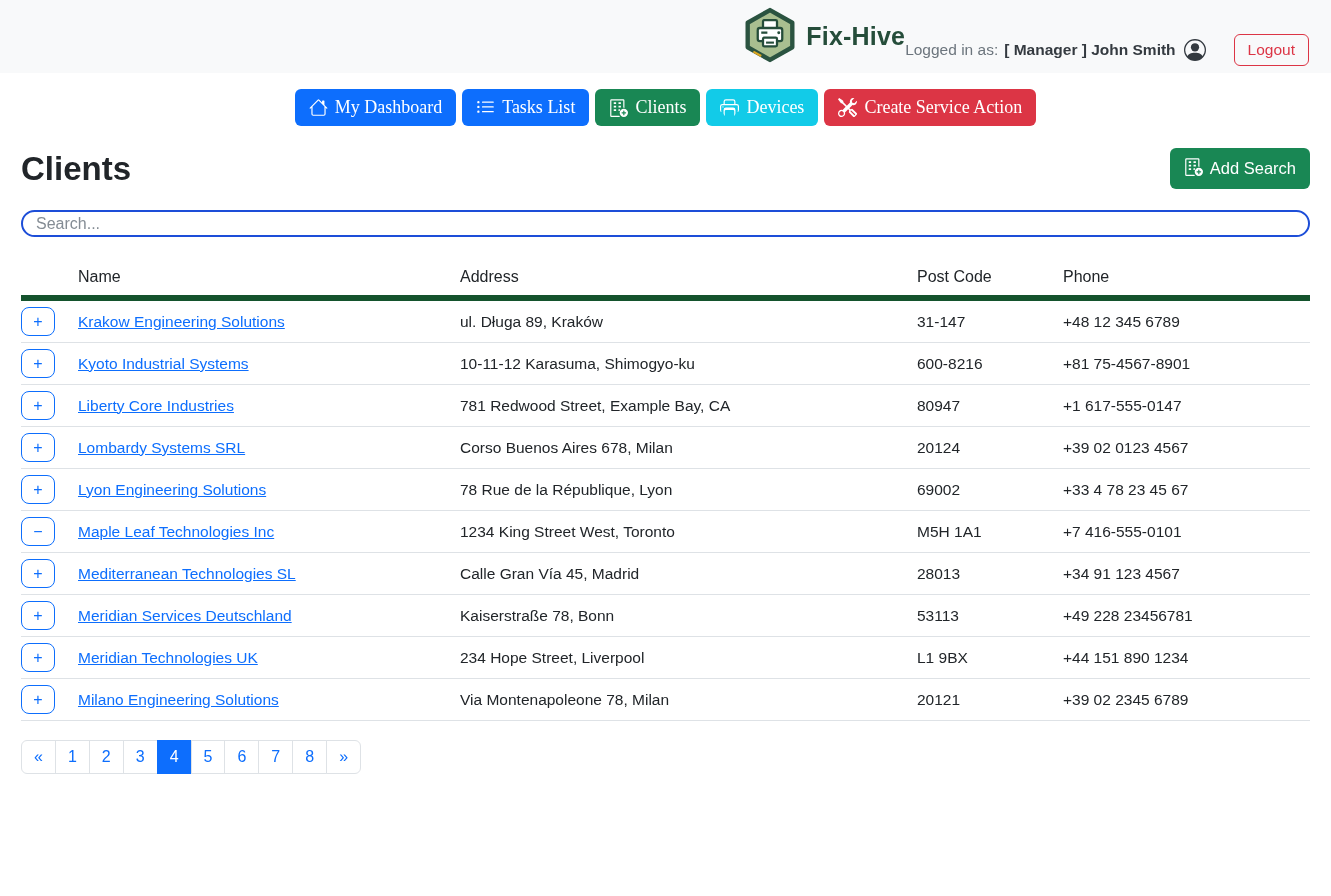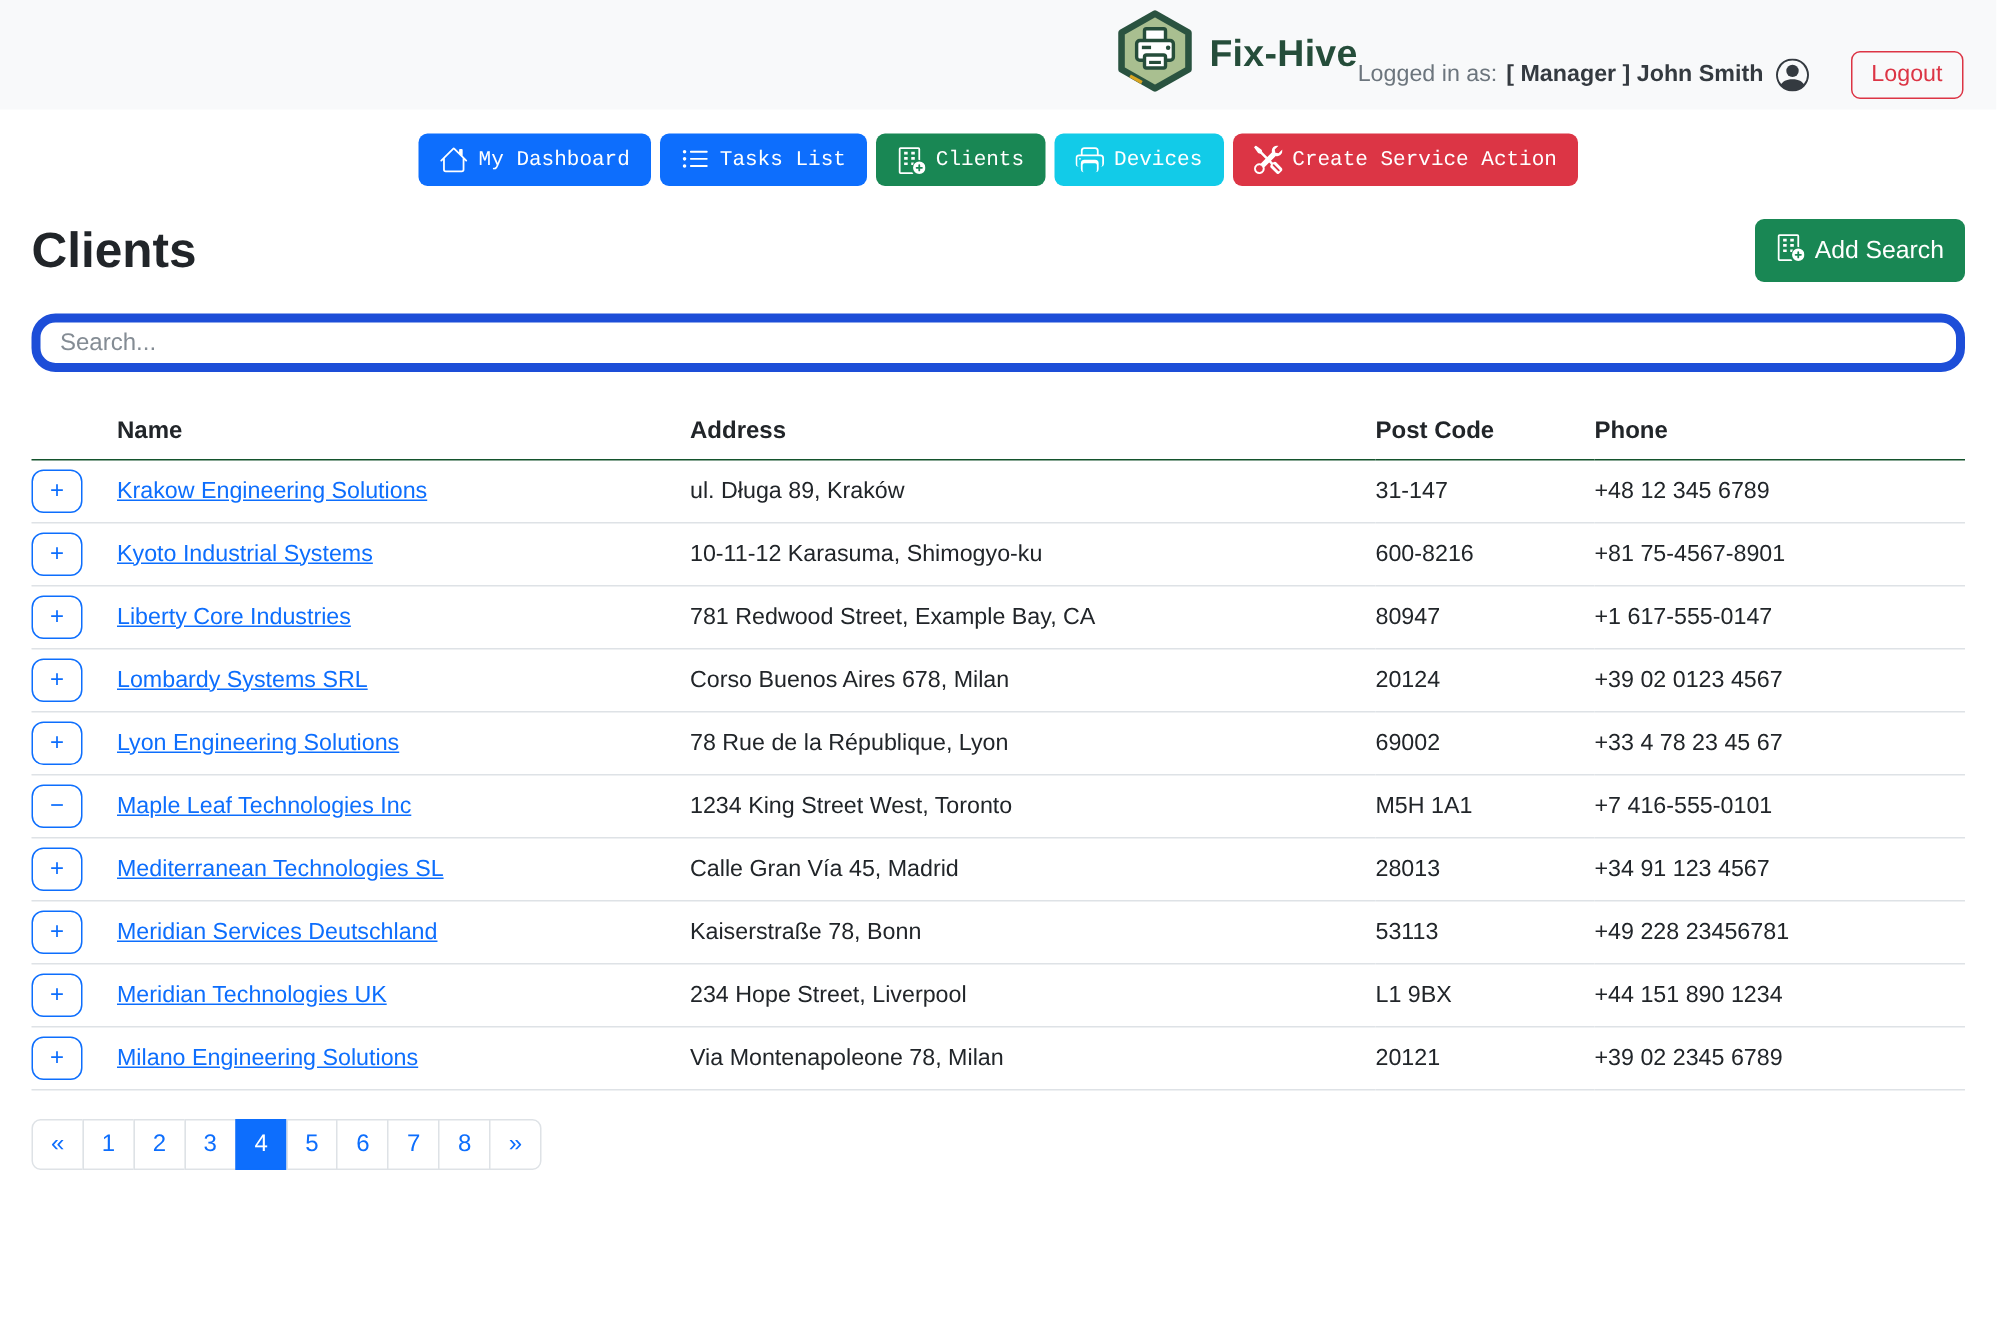--- a/index.html
+++ b/index.html
@@ -11,37 +11,37 @@
   .brand { display: flex; align-items: center; gap: 8px; }
   .brand-name { font-size: 25px; font-weight: 700; color: #254d3a; letter-spacing: .2px; }
   .user-area { display: flex; align-items: center; gap: 6px; font-size: 15.5px; margin-top: 26px; }
   .login-prefix { color: #6c757d; }
   .login-user { color: #343a40; font-weight: 700; }
   .person-icon { margin: 0 4px 0 2px; display: inline-flex; }
   .logout-btn { margin-left: 18px; background: transparent; border: 1px solid #dc3545; color: #dc3545; font-size: 15.5px; padding: 6px 13px; border-radius: 6px; cursor: pointer; font-family: inherit; }
 
   
   .main-nav { display: flex; justify-content: center; gap: 6px; margin-top: 16px; }
-  .nav-btn { display: inline-flex; align-items: center; gap: 7px; color: #fff; border: none; border-radius: 6px; padding: 8px 14px; font-size: 14px; cursor: pointer; font-family: Liberation Mono, monospace; }
+  .nav-btn { display: inline-flex; align-items: center; gap: 7px; color: #fff; border: none; border-radius: 6px; padding: 8px 14px; font-size: 18px; cursor: pointer; font-family: Liberation Serif, serif; }
   .nav-btn svg { display: block; }
 
   
   .container { padding: 0 21px; }
   .page-head { display: flex; align-items: center; justify-content: space-between; margin-top: 22px; }
   .page-title { font-size: 33px; font-weight: 700; color: #212529; }
   .add-client-btn { display: inline-flex; align-items: center; gap: 7px; background: #198754; color: #fff; border: none; border-radius: 6px; padding: 9px 14px; font-size: 16.5px; cursor: pointer; font-family: inherit; }
 
   
   .search-wrap { margin-top: 21px; }
-  .search-input { width: 100%; height: 39px; border: 6px solid #1d4ed8; border-radius: 16px; padding: 0 13px; font-size: 16px; color: #212529; font-family: inherit; }
+  .search-input { width: 100%; height: 27px; border: 2px solid #1d4ed8; border-radius: 16px; padding: 0 13px; font-size: 16px; color: #212529; font-family: inherit; }
   .search-input::placeholder { color: #848c94; }
 
   
   table.clients { width: 100%; border-collapse: collapse; margin-top: 22px; }
-  table.clients th { text-align: left; font-weight: 700; font-size: 16px; padding: 9px 8px 9px 0; border-bottom: 1px solid #14532d; }
+  table.clients th { text-align: left; font-weight: 400; font-size: 16px; padding: 9px 8px 9px 0; border-bottom: 6px solid #14532d; }
   table.clients td { padding: 6px 8px 6px 0; border-bottom: 1px solid #dee2e6; font-size: 15.5px; vertical-align: middle; height: 41px; }
   .col-exp { width: 57px; }
   .col-name { width: 382px; }
   .col-addr { width: 457px; }
   .col-post { width: 146px; }
   td.cell-exp { padding-left: 9px; }
   .expander { width: 34px; height: 29px; border: 1px solid #0d6efd; background: #fff; color: #0d6efd; border-radius: 8px; font-size: 16px; line-height: 1; cursor: pointer; font-family: inherit; }
   a.client-link { color: #0d6efd; text-decoration: underline; }
 
   

